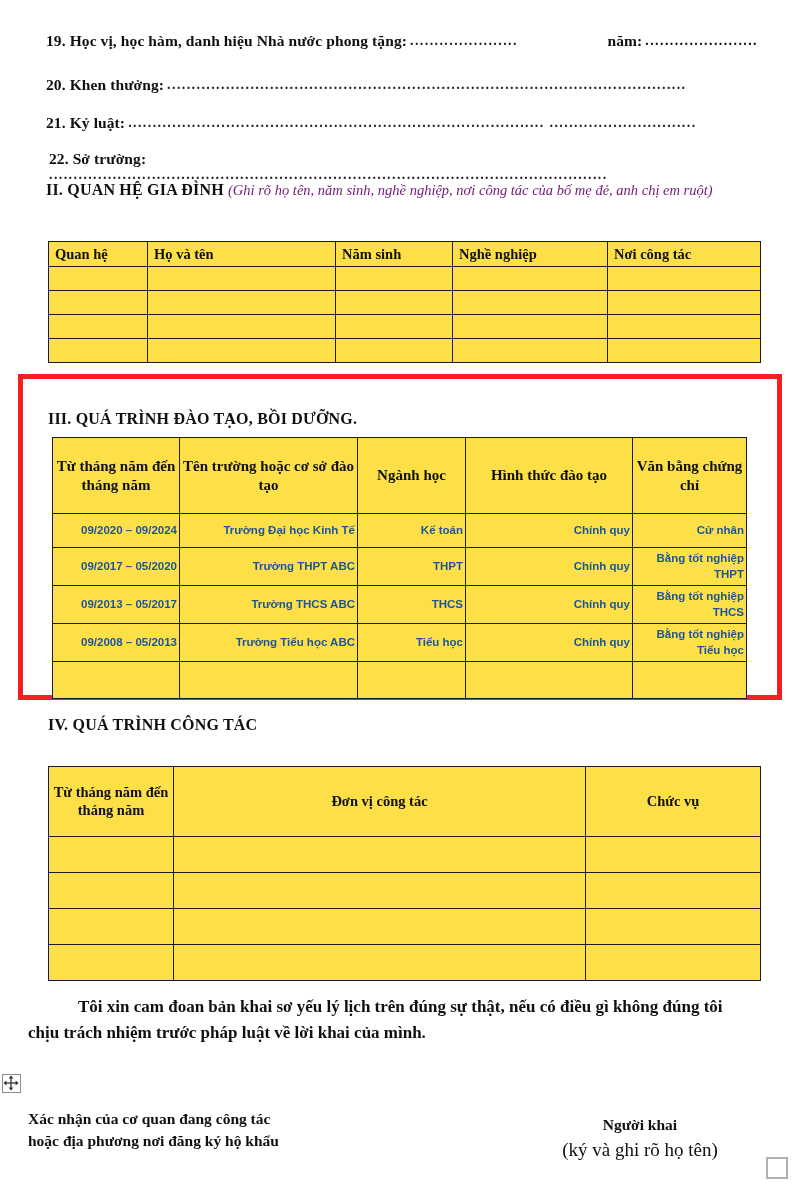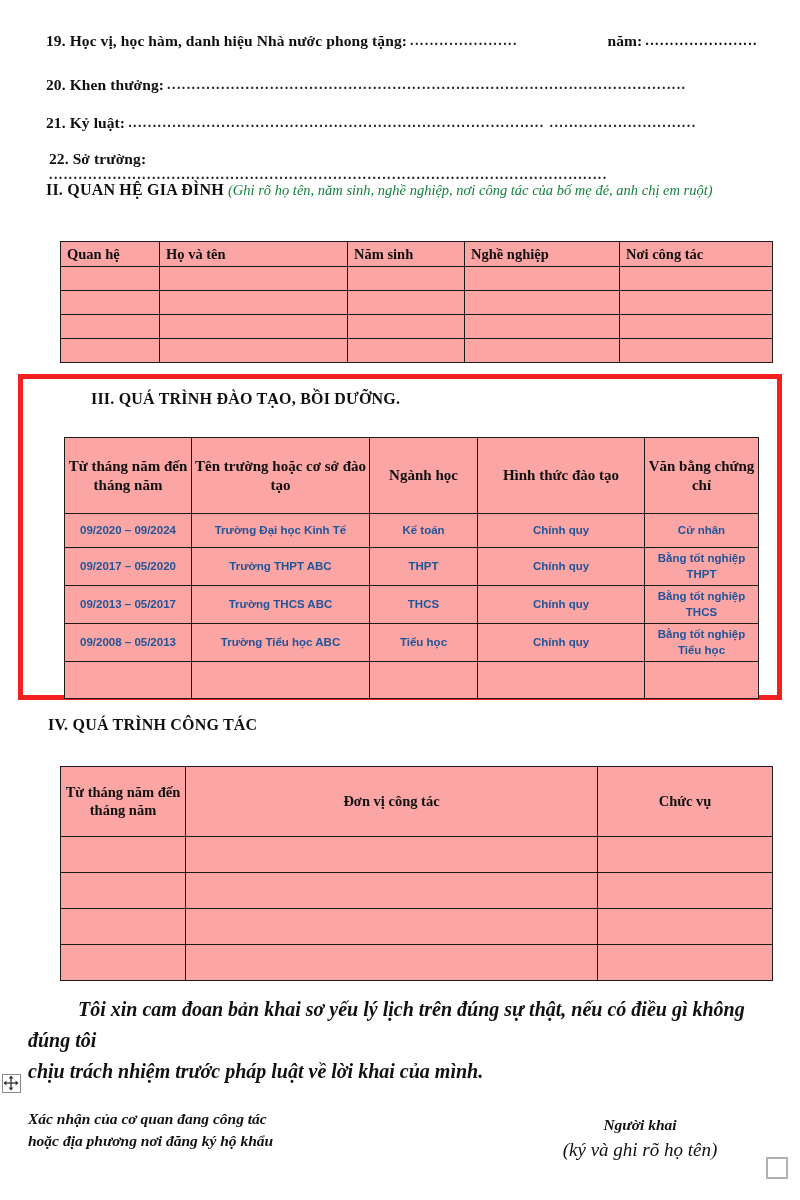--- a/index.html
+++ b/index.html
@@ -63,31 +63,30 @@
   .sec-heading {
     position: absolute;
     font-size: 16px;
     font-weight: 700;
     letter-spacing: .2px;
   }
   .sec-heading .note {
     font-weight: 400;
     font-style: italic;
     font-size: 14.5px;
-    color: #15803d;
+    color: #701a75;
     letter-spacing: 0;
   }
 
   
   table.doc-table {
     position: absolute;
     border-collapse: collapse;
     table-layout: fixed;
-    background: #fca5a5;
-    margin-left: 12px;
+    background: #fde047;
   }
   table.doc-table td, table.doc-table th {
     border: 1.4px solid #1c1c1c;
     padding: 2px 5px;
     font-size: 14.5px;
     vertical-align: middle;
   }
   table.doc-table th {
     font-weight: 700;
     text-align: left;
@@ -121,21 +120,21 @@
   #training-table th {
     font-family: "Liberation Serif", "DejaVu Serif", serif;
     text-align: center;
     white-space: normal;
     line-height: 1.22;
     font-size: 15px;
     height: 76px;
     padding: 4px 3px;
   }
   #training-table td {
-    text-align: center;
+    text-align: right;
     font-size: 11.5px;
     font-weight: 700;
     color: #1f5598;
     line-height: 1.35;
     height: 34px;
     padding: 3px 2px;
     font-family: "Liberation Sans", "DejaVu Sans", sans-serif;
   }
   #training-table td.empty { height: 37px; }
 
@@ -177,41 +176,39 @@
     position: relative;
     top: 6px;
     left: -2px;
   }
 
   
   .closing {
     position: absolute;
     left: 28px;
     width: 730px;
-    font-size: 20px;
+    font-size: 17px;
     font-weight: 700;
     line-height: 1.55;
     text-indent: 50px;
-    font-style: italic;
   }
   .closing .l2 { display: block; text-indent: 0; }
 
   .date-line {
     position: absolute;
     font-size: 15.5px;
     font-style: italic;
     font-weight: 700;
   }
 
   .sign-block {
     position: absolute;
     font-size: 15.5px;
     font-weight: 700;
     line-height: 1.45;
-    font-style: italic;
   }
   .sign-block.right { text-align: center; }
   .sign-block .sub {
     font-weight: 400;
     font-size: 19px;
   }
 
   
   .move-handle {
     position: absolute;
@@ -310,21 +307,21 @@
         <td></td>
         <td></td>
         <td></td>
         <td></td>
       </tr>
     </tbody>
   </table>
 
   <div class="redbox"></div>
 
-  <div class="sec-heading" style="left:48px; top:390px;margin-left:43px;">III. QUÁ TRÌNH ĐÀO TẠO, BỒI DƯỠNG.</div>
+  <div class="sec-heading" style="left:48px; top:410px;">III. QUÁ TRÌNH ĐÀO TẠO, BỒI DƯỠNG.</div>
 
   <table class="doc-table" id="training-table">
     <colgroup>
       <col style="width:127px">
         <col style="width:178px">
         <col style="width:108px">
         <col style="width:167px">
         <col style="width:114px">
     </colgroup>
     <thead>

